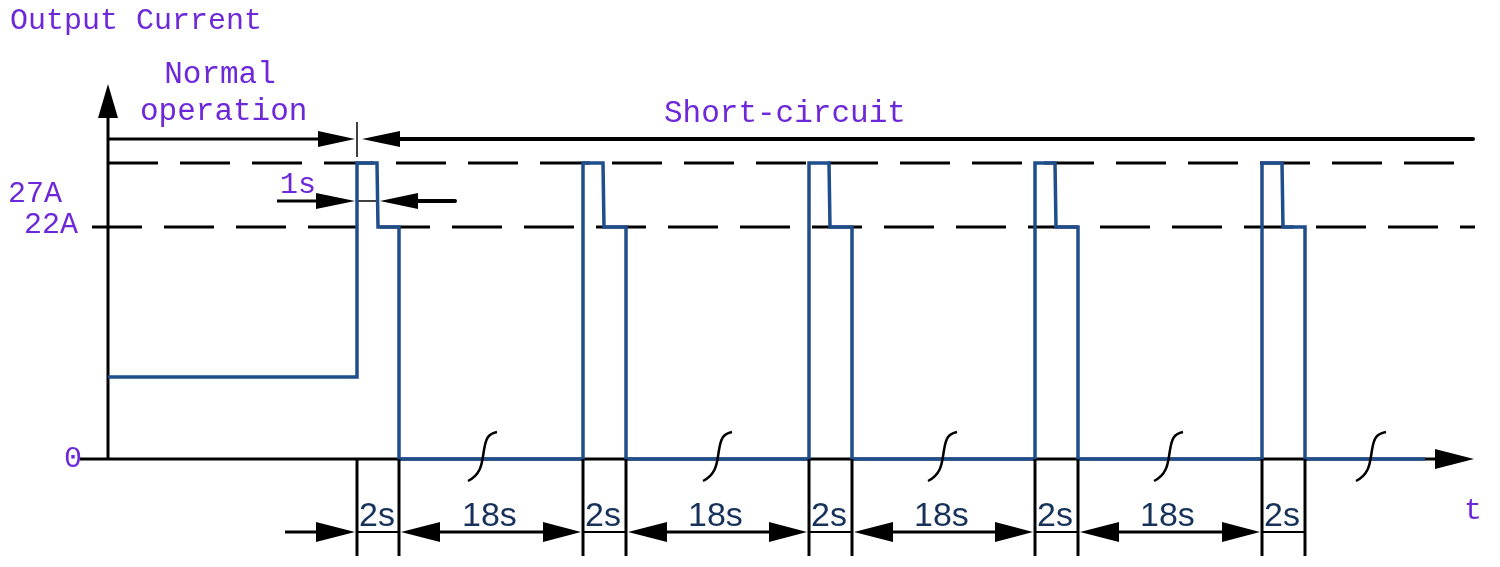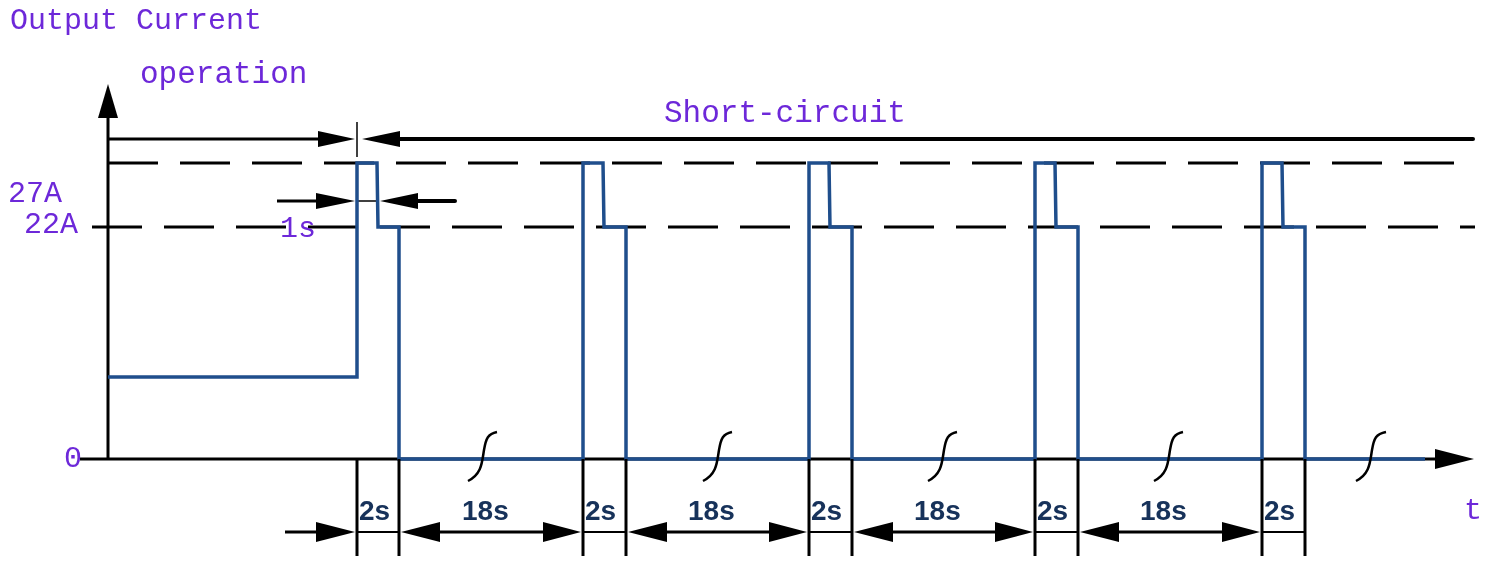--- a/index.html
+++ b/index.html
@@ -4,23 +4,23 @@
   <style>
     html, body { margin:0; padding:0; background:#ffffff; }
     body { width:1500px; height:567px; position:relative; overflow:hidden; font-family:"Liberation Sans", sans-serif; }
     .lbl { position:absolute; color:#6d28d9; font-family:Liberation Mono, monospace; white-space:nowrap; }
     #title { left:10px; top:4px; font-size:30px; }
     #normal { left:140px; top:56px; font-size:31px; text-align:center; line-height:37px; width:160px; }
     #short { left:664px; top:96px; font-size:31px;text-align:right; }
     #y27 { left:8px; top:145px; font-size:30px;margin-top:32px; }
     #y22 { left:24px; top:208px; font-size:30px; }
     #y0 { left:64px; top:442px; font-size:30px; }
-    #t1s { left:280px; top:168px; font-size:30px;margin-top:44px; }
+    #t1s { left:280px; top:168px; font-size:30px; }
     #tlabel { left:1464px; top:494px; font-size:30px; }
-    .dim { position:absolute; top:495px; font-size:28px; color:#17325a;font-weight:bold; }
+    .dim { position:absolute; top:495px; font-size:34px; color:#17325a; }
     svg { position:absolute; left:0; top:0; }
   </style>
 </head>
 <body>
 
 <svg width="1500" height="567" viewBox="0 0 1500 567">
   <defs>
     <marker id="ah" markerWidth="10" markerHeight="8" refX="10" refY="4" orient="auto" markerUnits="userSpaceOnUse" viewBox="0 0 10 8">
       <path d="M0,0 L10,4 L0,8 z" fill="#000"></path>
     </marker>
@@ -100,20 +100,21 @@
       <path d="M893,522 L854,532 L893,542 z"></path>
         <path d="M995,522 L1033,532 L995,542 z"></path>
       <path d="M1119,522 L1080,532 L1119,542 z"></path>
         <path d="M1222,522 L1260,532 L1222,542 z"></path>
     </g>
   </g>
 </svg>
 
 <div id="title" class="lbl">Output Current</div>
 <div id="normal" class="lbl">
+  <div>Normal</div>
   <div>operation</div>
 </div>
 <div id="short" class="lbl">Short-circuit</div>
 <div id="y27" class="lbl">27A</div>
 <div id="y22" class="lbl">22A</div>
 <div id="y0" class="lbl">0</div>
 <div id="t1s" class="lbl">1s</div>
 <div id="tlabel" class="lbl">t</div>
 
 <div class="dim" style="left:359px">2s</div>

